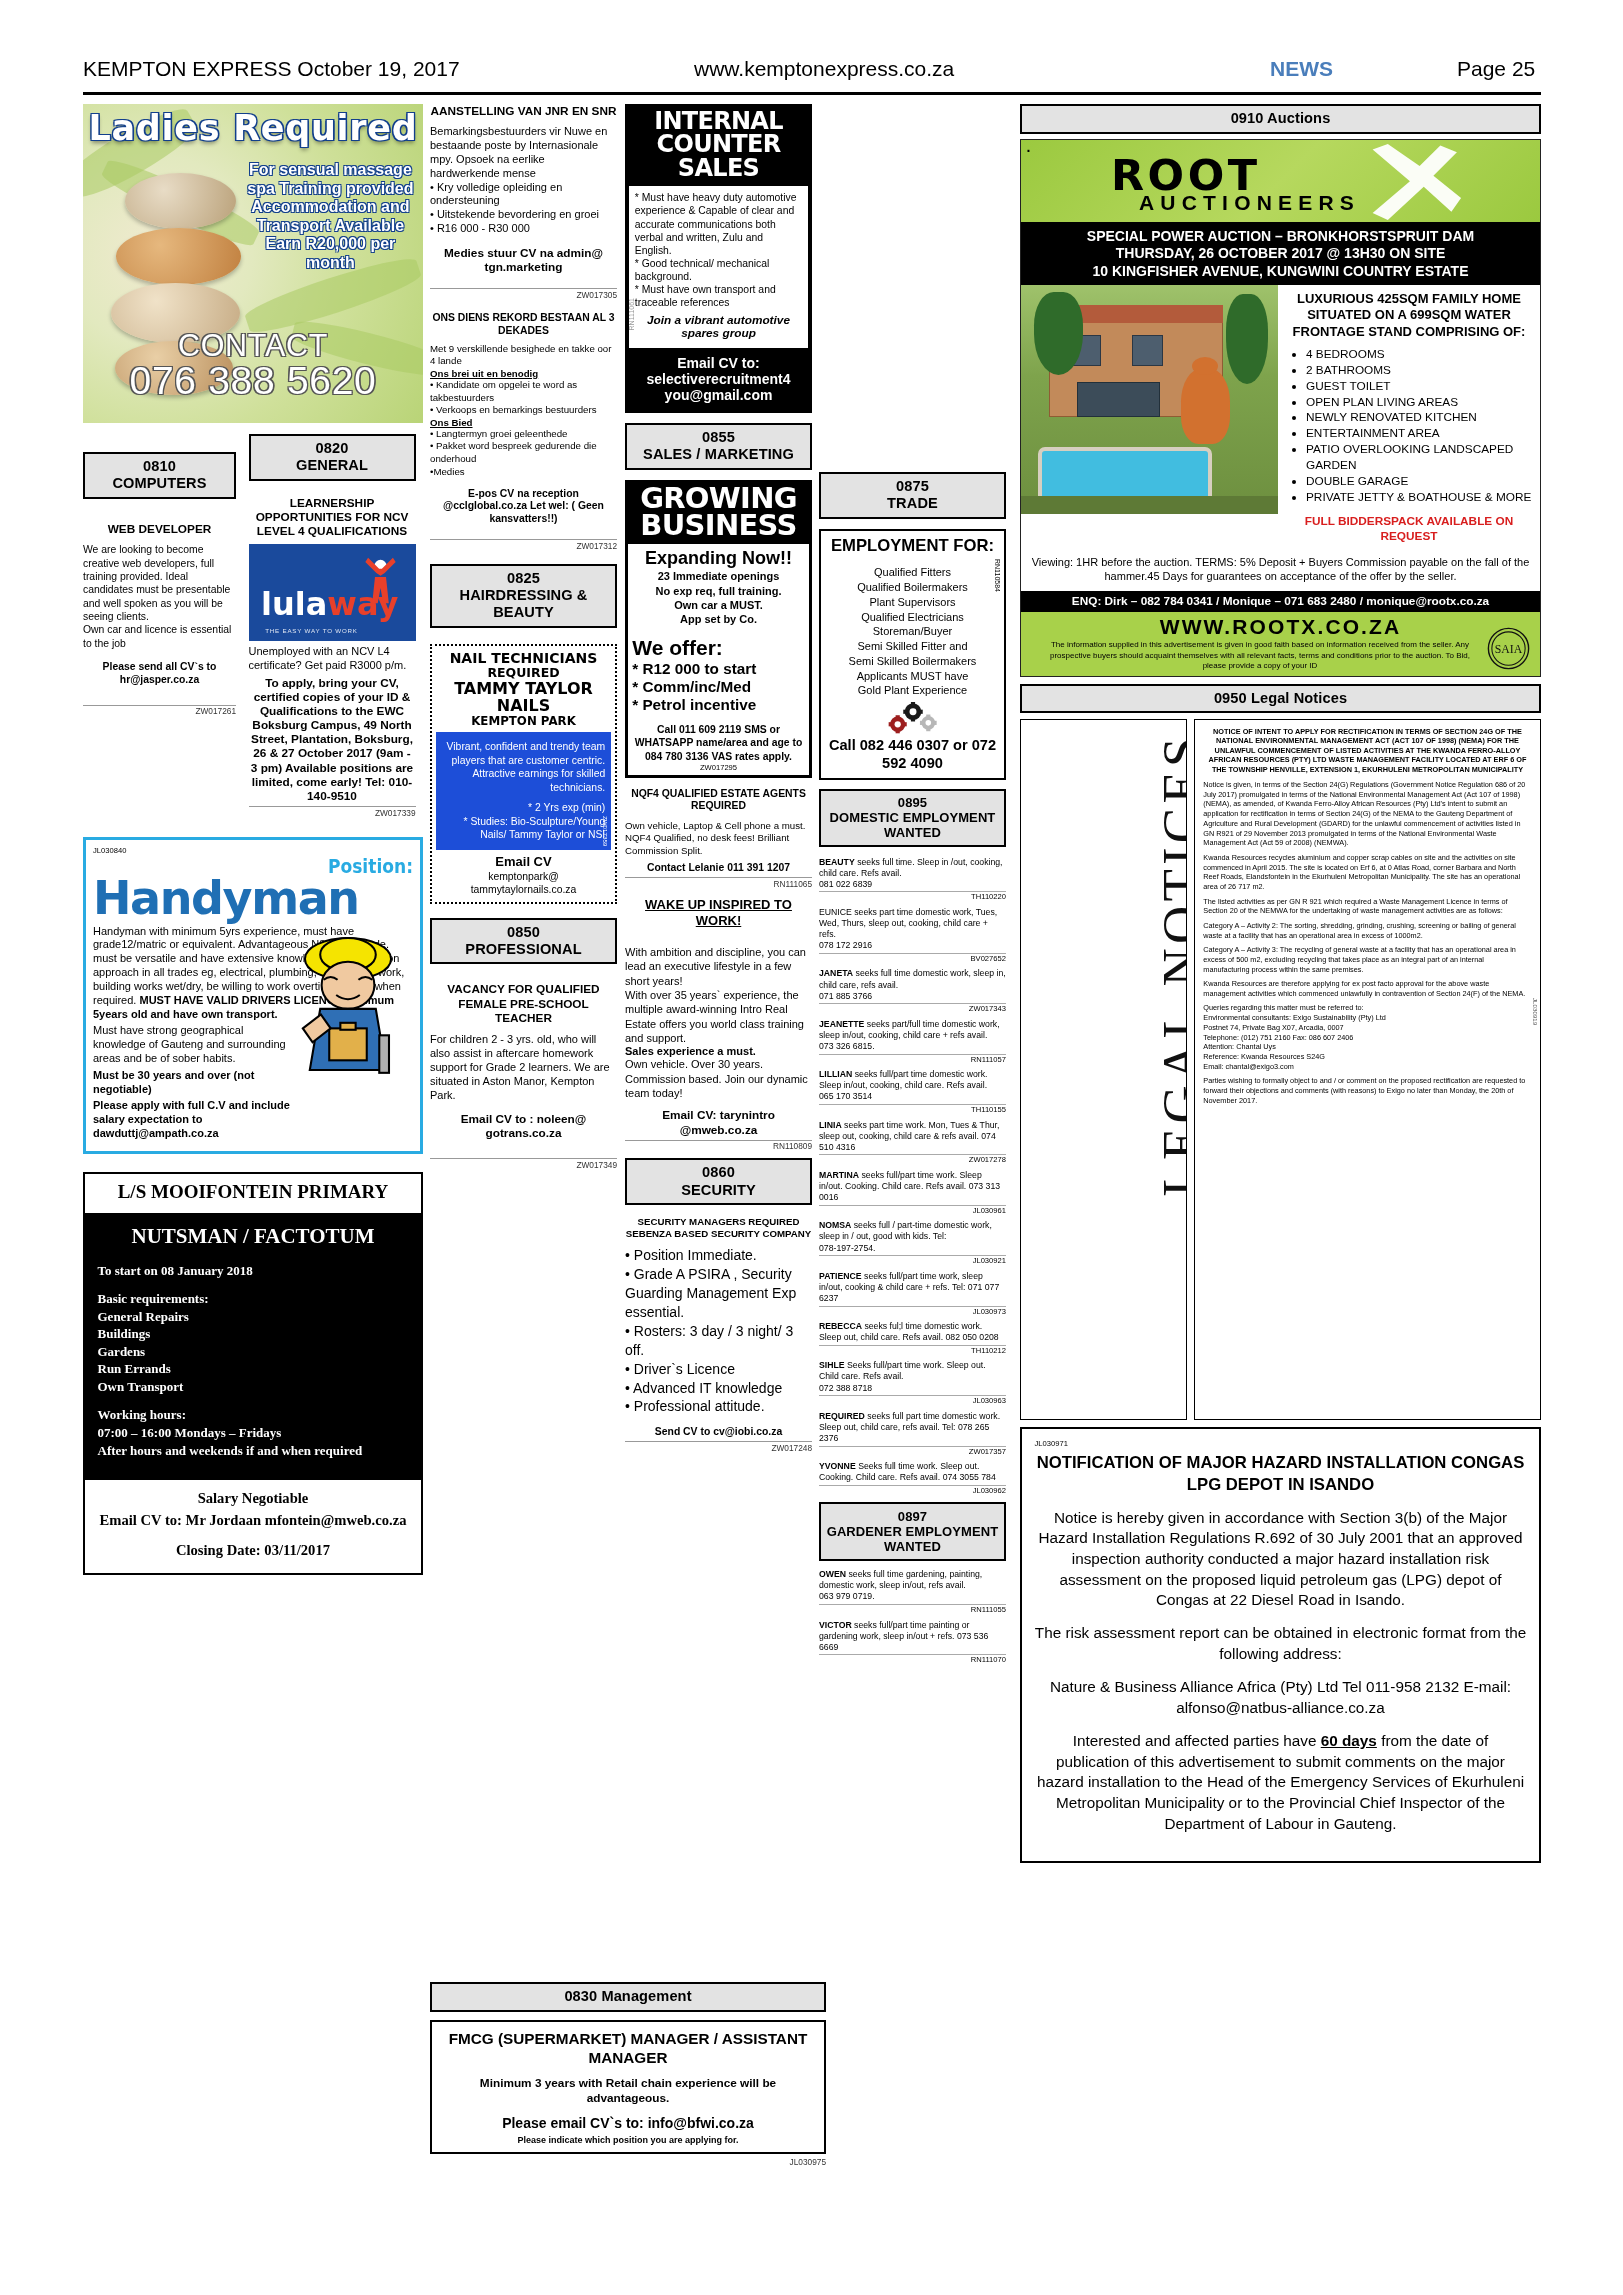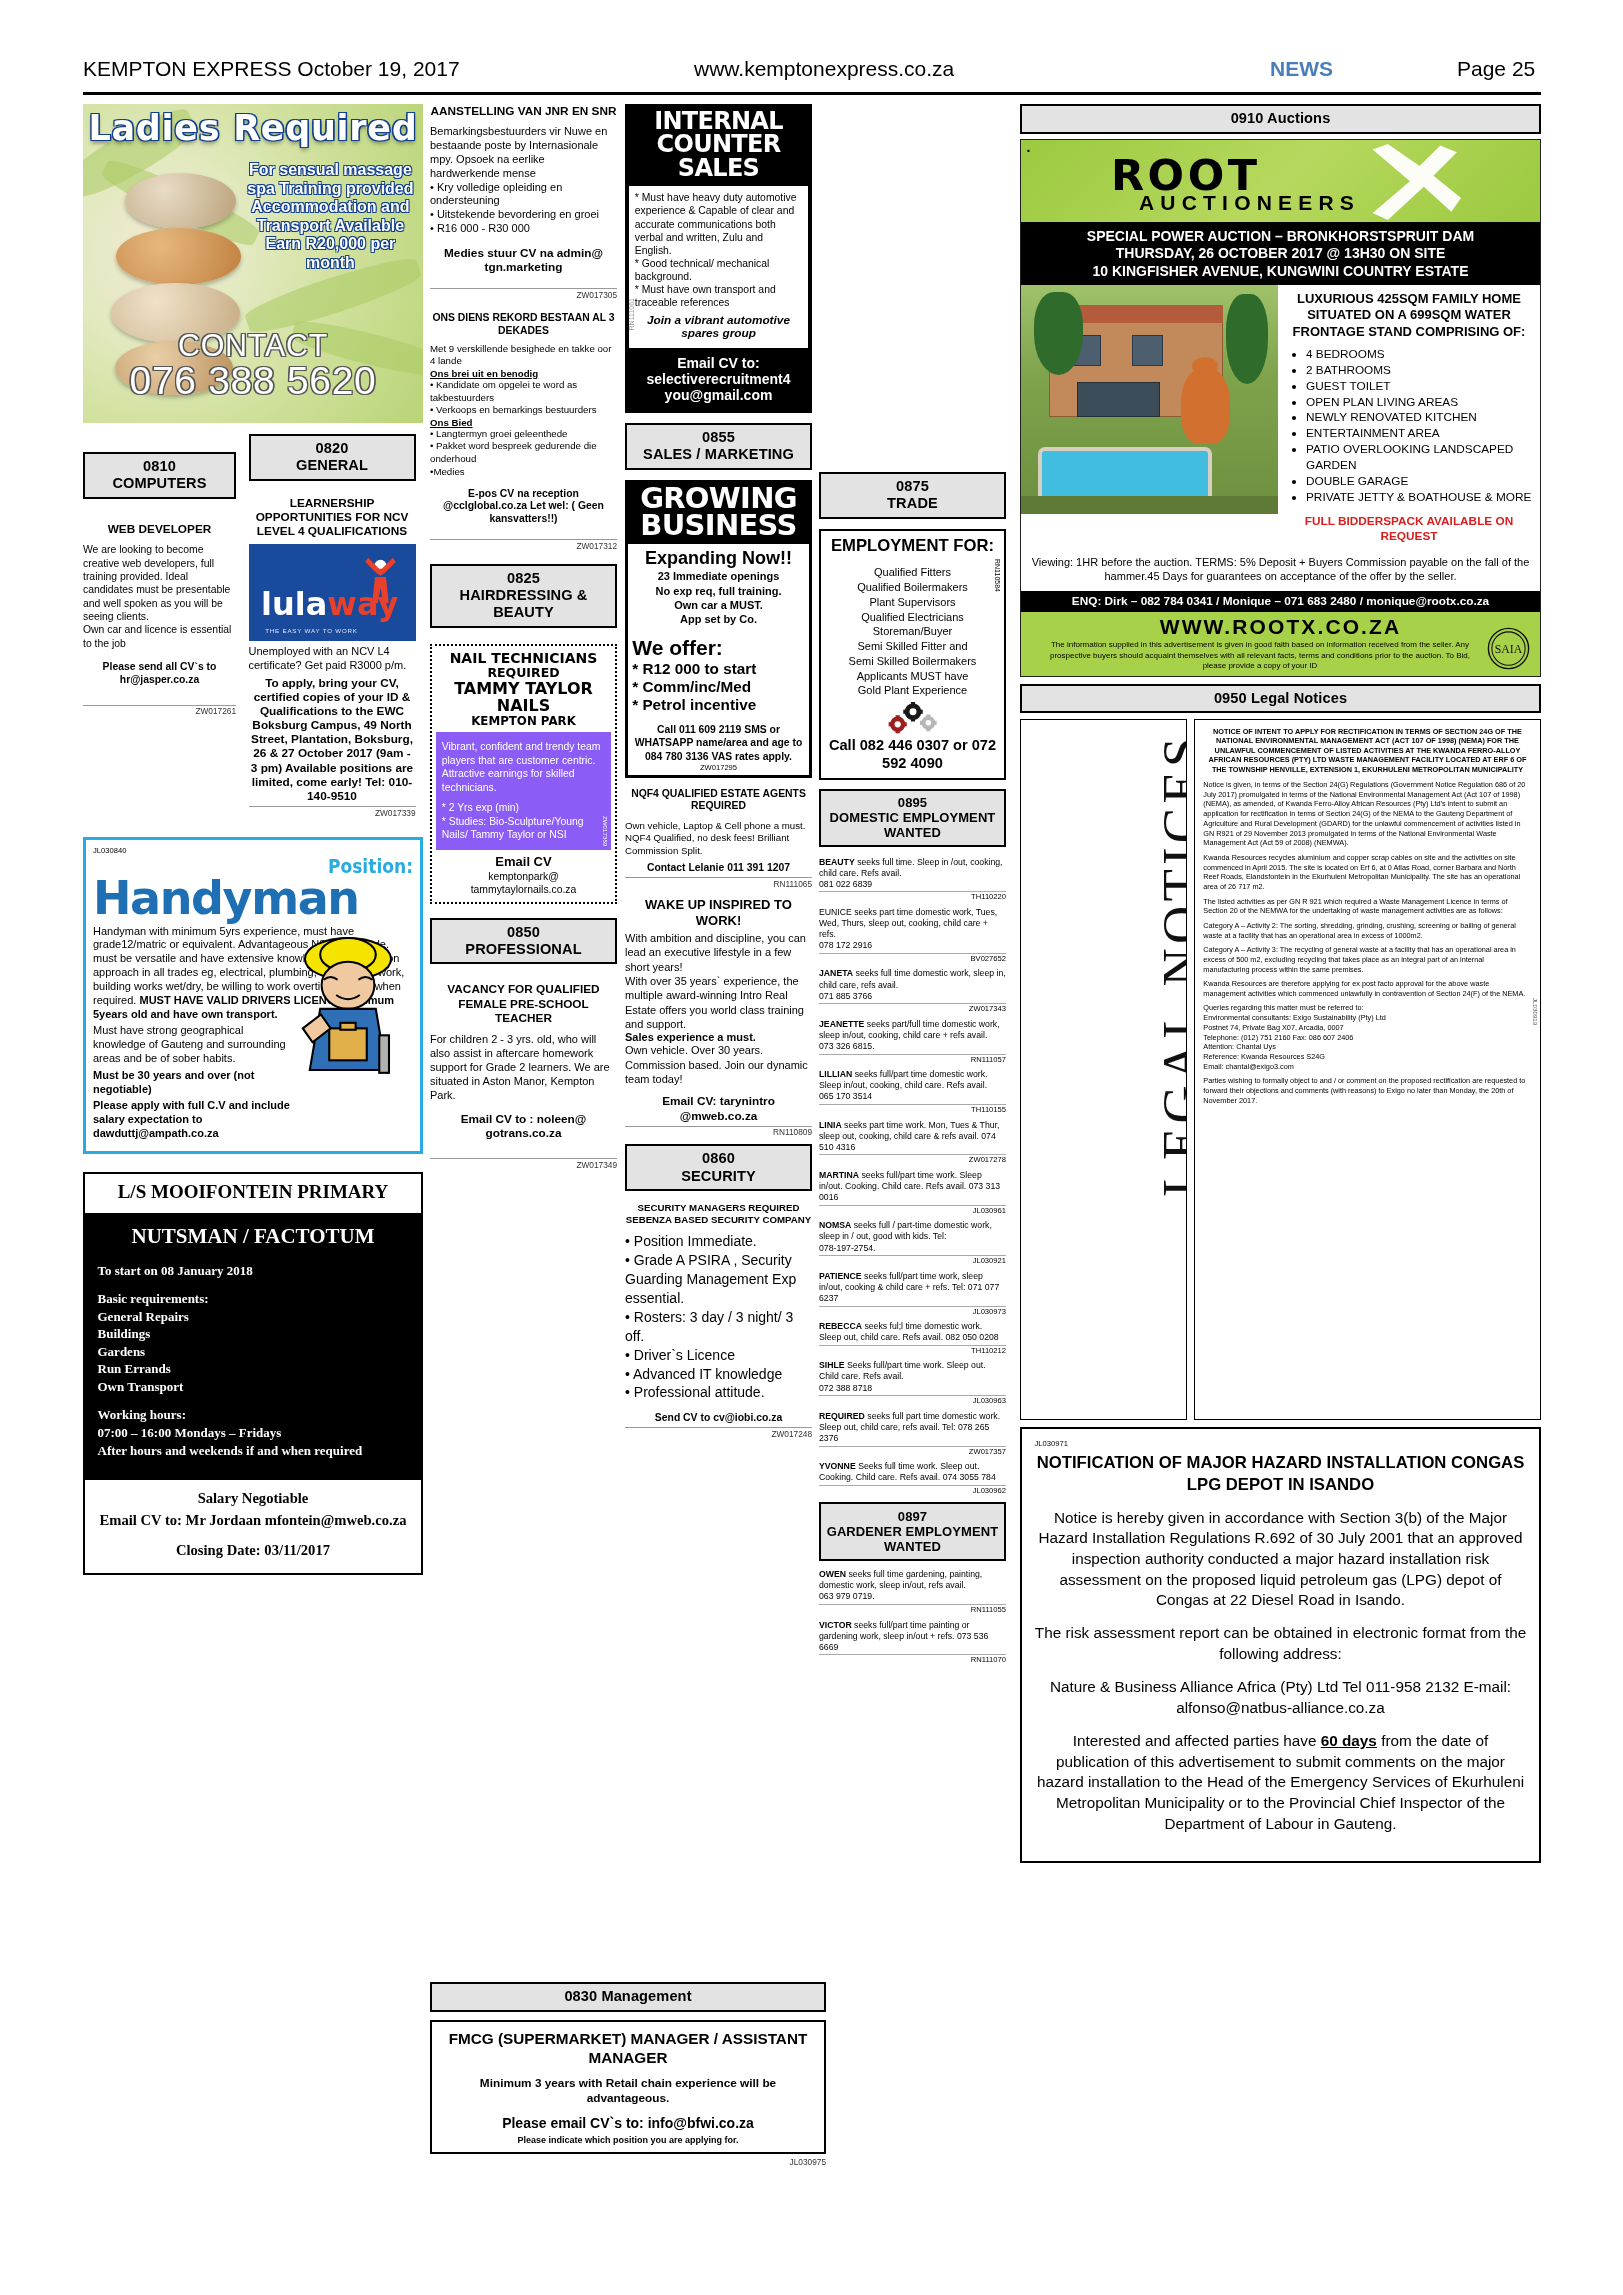--- a/index.html
+++ b/index.html
@@ -108,21 +108,21 @@
 
   
   .h-ctr-b { text-align:center; font-weight:bold; line-height:1.2; }
   .t17 { font-size:11.8px; } .t16 { font-size:11px; } .t15 { font-size:10.4px; }
   .t14 { font-size:9.7px; } .t13 { font-size:14px; } .t19 { font-size:13px; }
   .body-txt { font-size:11px; line-height:1.26; }
 
   
   .tammy { border:2.8px dotted #000; padding:4.2px 4.2px 5.6px; }
   .tammy-h { text-align:center; font-weight:bold; font-family:"DejaVu Sans", sans-serif; line-height:1.1; }
-  .tammy-black { background:#8b5cf6; color:#fff; text-align:left; font-size:10.4px;
+  .tammy-black { background:#1d4ed8; color:#fff; text-align:right; font-size:10.4px;
                  line-height:1.3; padding:8.3px 5.6px; margin:4.2px 0; position:relative; }
 
   
   .ics { background:#000; color:#fff; padding:5.6px 0 7px; position:relative; }
   .ics-h { text-align:center; font-size:24px; font-weight:bold; line-height:.98;
            font-family:"DejaVu Sans", sans-serif; letter-spacing:-0.7px; }
   .ics-white { background:#fff; color:#000; margin:5.6px 4.2px; padding:5.6px 5.6px 7px; font-size:10.4px; line-height:1.26; }
   .ics-ital { text-align:center; font-style:italic; font-weight:bold; font-size:11.8px; line-height:1.18; margin-top:4.2px;}
   .ics-mail { text-align:center; font-size:14px; font-weight:bold; line-height:1.15; padding:1.4px 2.8px 2.8px; }
   .ics-ref { position:absolute; left:2.8px; bottom:83px; font-size:7px; color:#999;
@@ -408,21 +408,21 @@
 
   <div class="ad" style="margin-top:9.7px;">
     <div class="h-ctr-b t15" style="margin-bottom:7px;">NQF4 QUALIFIED ESTATE AGENTS REQUIRED</div>
     <div class="t14" style="line-height:1.3;white-space:pre-line;">Own vehicle, Laptop &amp; Cell phone a must.
 NQF4 Qualified, no desk fees! Brilliant Commission Split.</div>
     <div class="h-ctr-b t15" style="margin-top:4.2px;">Contact Lelanie 011 391 1207</div>
     <div class="ref">RN111065</div>
   </div>
 
   <div class="ad" style="margin-top:8.3px;">
-    <div class="h-ctr-b" style="font-size:13px;margin-bottom:3px;">WAKE UP INSPIRED TO WORK!</div>
+    <div class="h-ctr-b" style="font-size:13px;margin-bottom:17px;text-decoration:underline;">WAKE UP INSPIRED TO WORK!</div>
     <div class="t16" style="line-height:1.3;white-space:pre-line;">With ambition and discipline, you can lead an executive lifestyle in a few short years!
 With over 35 years` experience, the multiple award-winning Intro Real Estate offers you world class training and support.</div>
     <div class="t16 b">Sales experience a must.</div>
     <div class="t16" style="line-height:1.3;">Own vehicle. Over 30 years. Commission based. Join our dynamic team today!</div>
     <div class="h-ctr-b t17" style="margin-top:8.3px;">Email CV: tarynintro @mweb.co.za</div>
     <div class="ref">RN110809</div>
   </div>
 
   <div class="cat md" style="white-space:pre-line; margin:7px 0 11px;">0860
 SECURITY</div>

